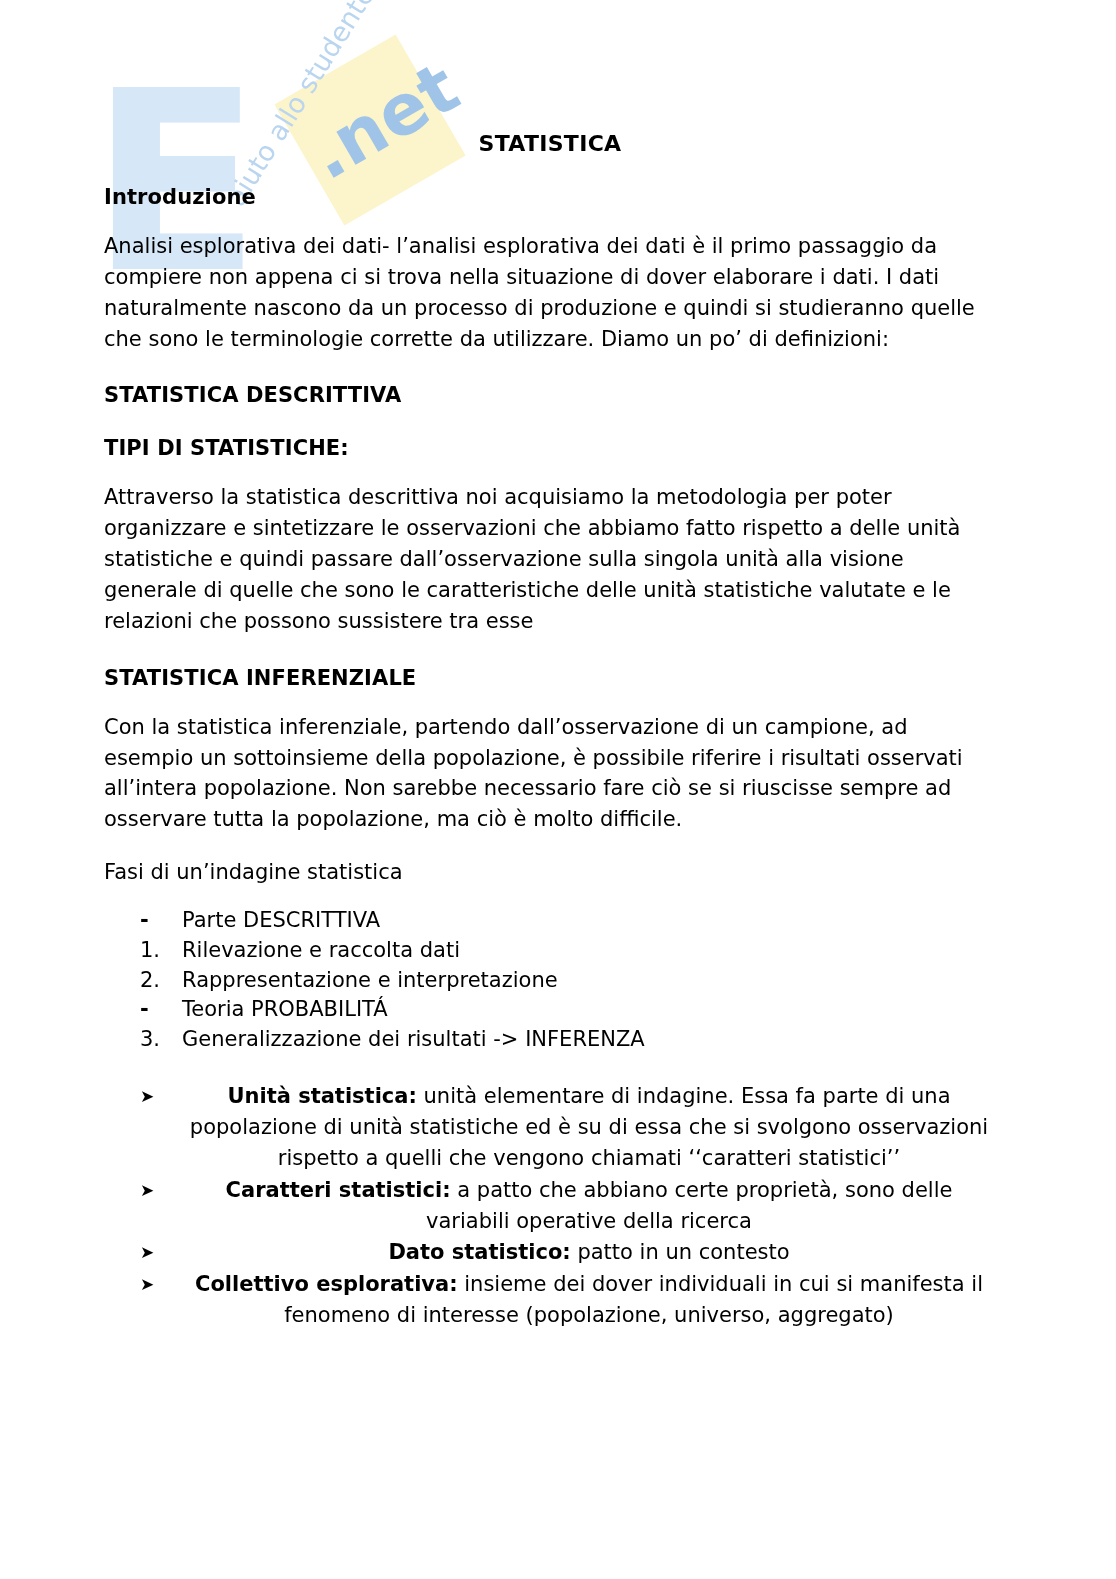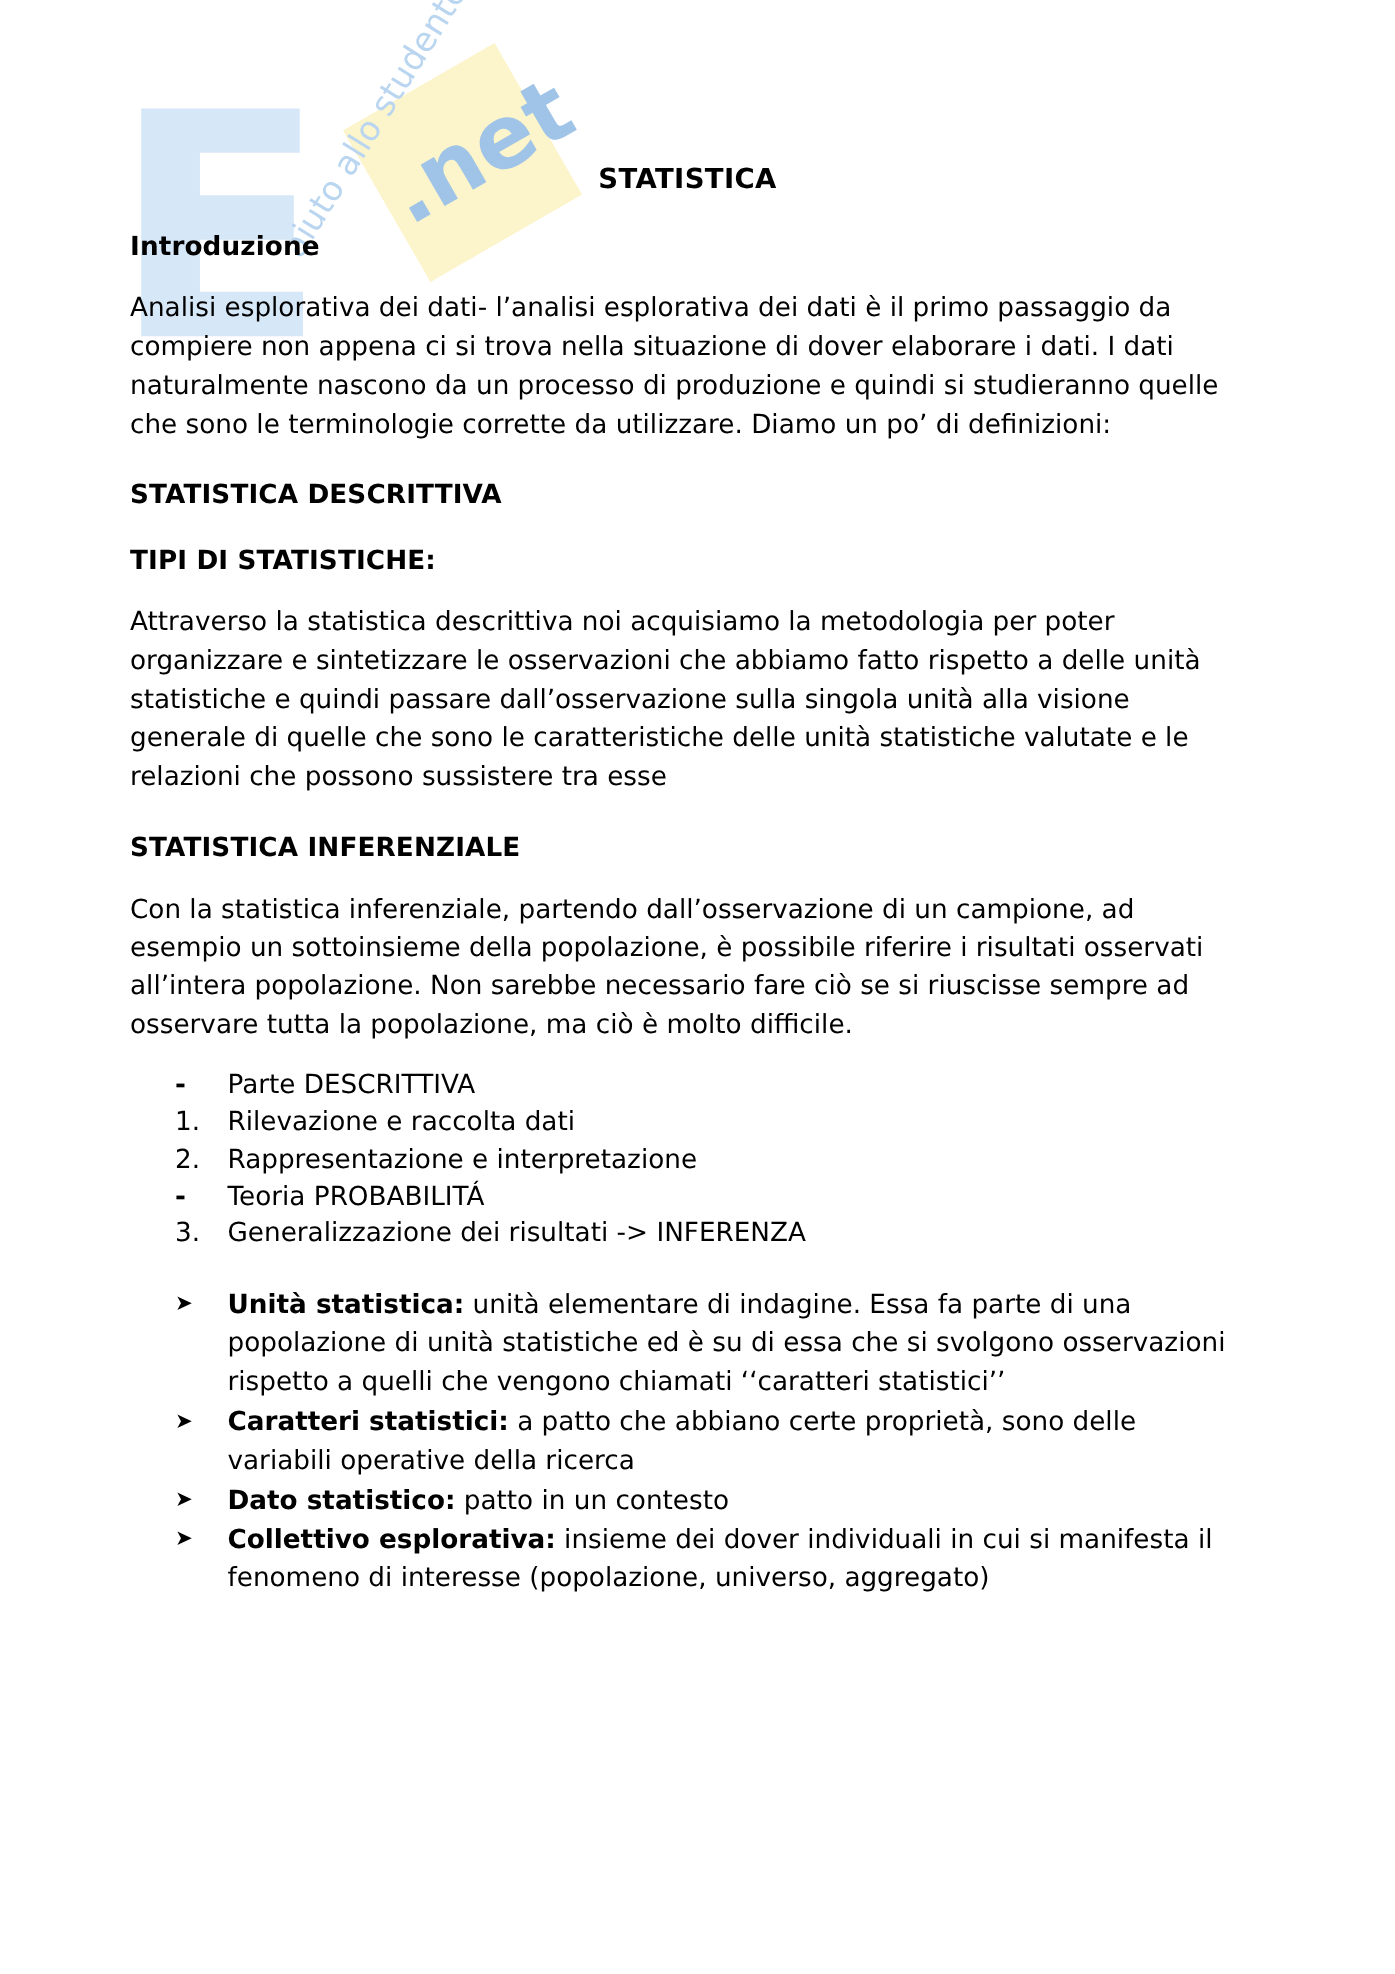--- a/index.html
+++ b/index.html
@@ -133,20 +133,21 @@
   }
   .bullets > li .arrow {
     flex: 0 0 42px;
     width: 42px;
     font-size: 17px;
     color: #000;
     padding-top: 3px;
   }
   .bullets > li .btext {
     flex: 1 1 auto;
+    text-align: center;
   }
   .bullets > li .btext b {
     font-weight: bold;
   }
 </style>
 </head>
 <body>
 
 <div class="page">
 
@@ -168,20 +169,21 @@
     <h2 class="sec">STATISTICA DESCRITTIVA</h2>
 
     <h2 class="sec">TIPI DI STATISTICHE:</h2>
 
     <p class="para">Attraverso la statistica descrittiva noi acquisiamo la metodologia per poter organizzare e sintetizzare le osservazioni che abbiamo fatto rispetto a delle unità statistiche e quindi passare dall’osservazione sulla singola unità alla visione generale di quelle che sono le caratteristiche delle unità statistiche valutate e le relazioni che possono sussistere tra esse</p>
 
     <h2 class="sec">STATISTICA INFERENZIALE</h2>
 
     <p class="para">Con la statistica inferenziale, partendo dall’osservazione di un campione, ad esempio un sottoinsieme della popolazione, è possibile riferire i risultati osservati all’intera popolazione. Non sarebbe necessario fare ciò se si riuscisse sempre ad osservare tutta la popolazione, ma ciò è molto difficile.</p>
 
+    <p class="para">Fasi di un’indagine statistica</p>
 
     <ul class="list-plain">
       <li>
         <span class="marker dash">-</span>
         <span>Parte DESCRITTIVA</span>
       </li>
       <li>
         <span class="marker">1.</span>
         <span>Rilevazione e raccolta dati</span>
       </li>

